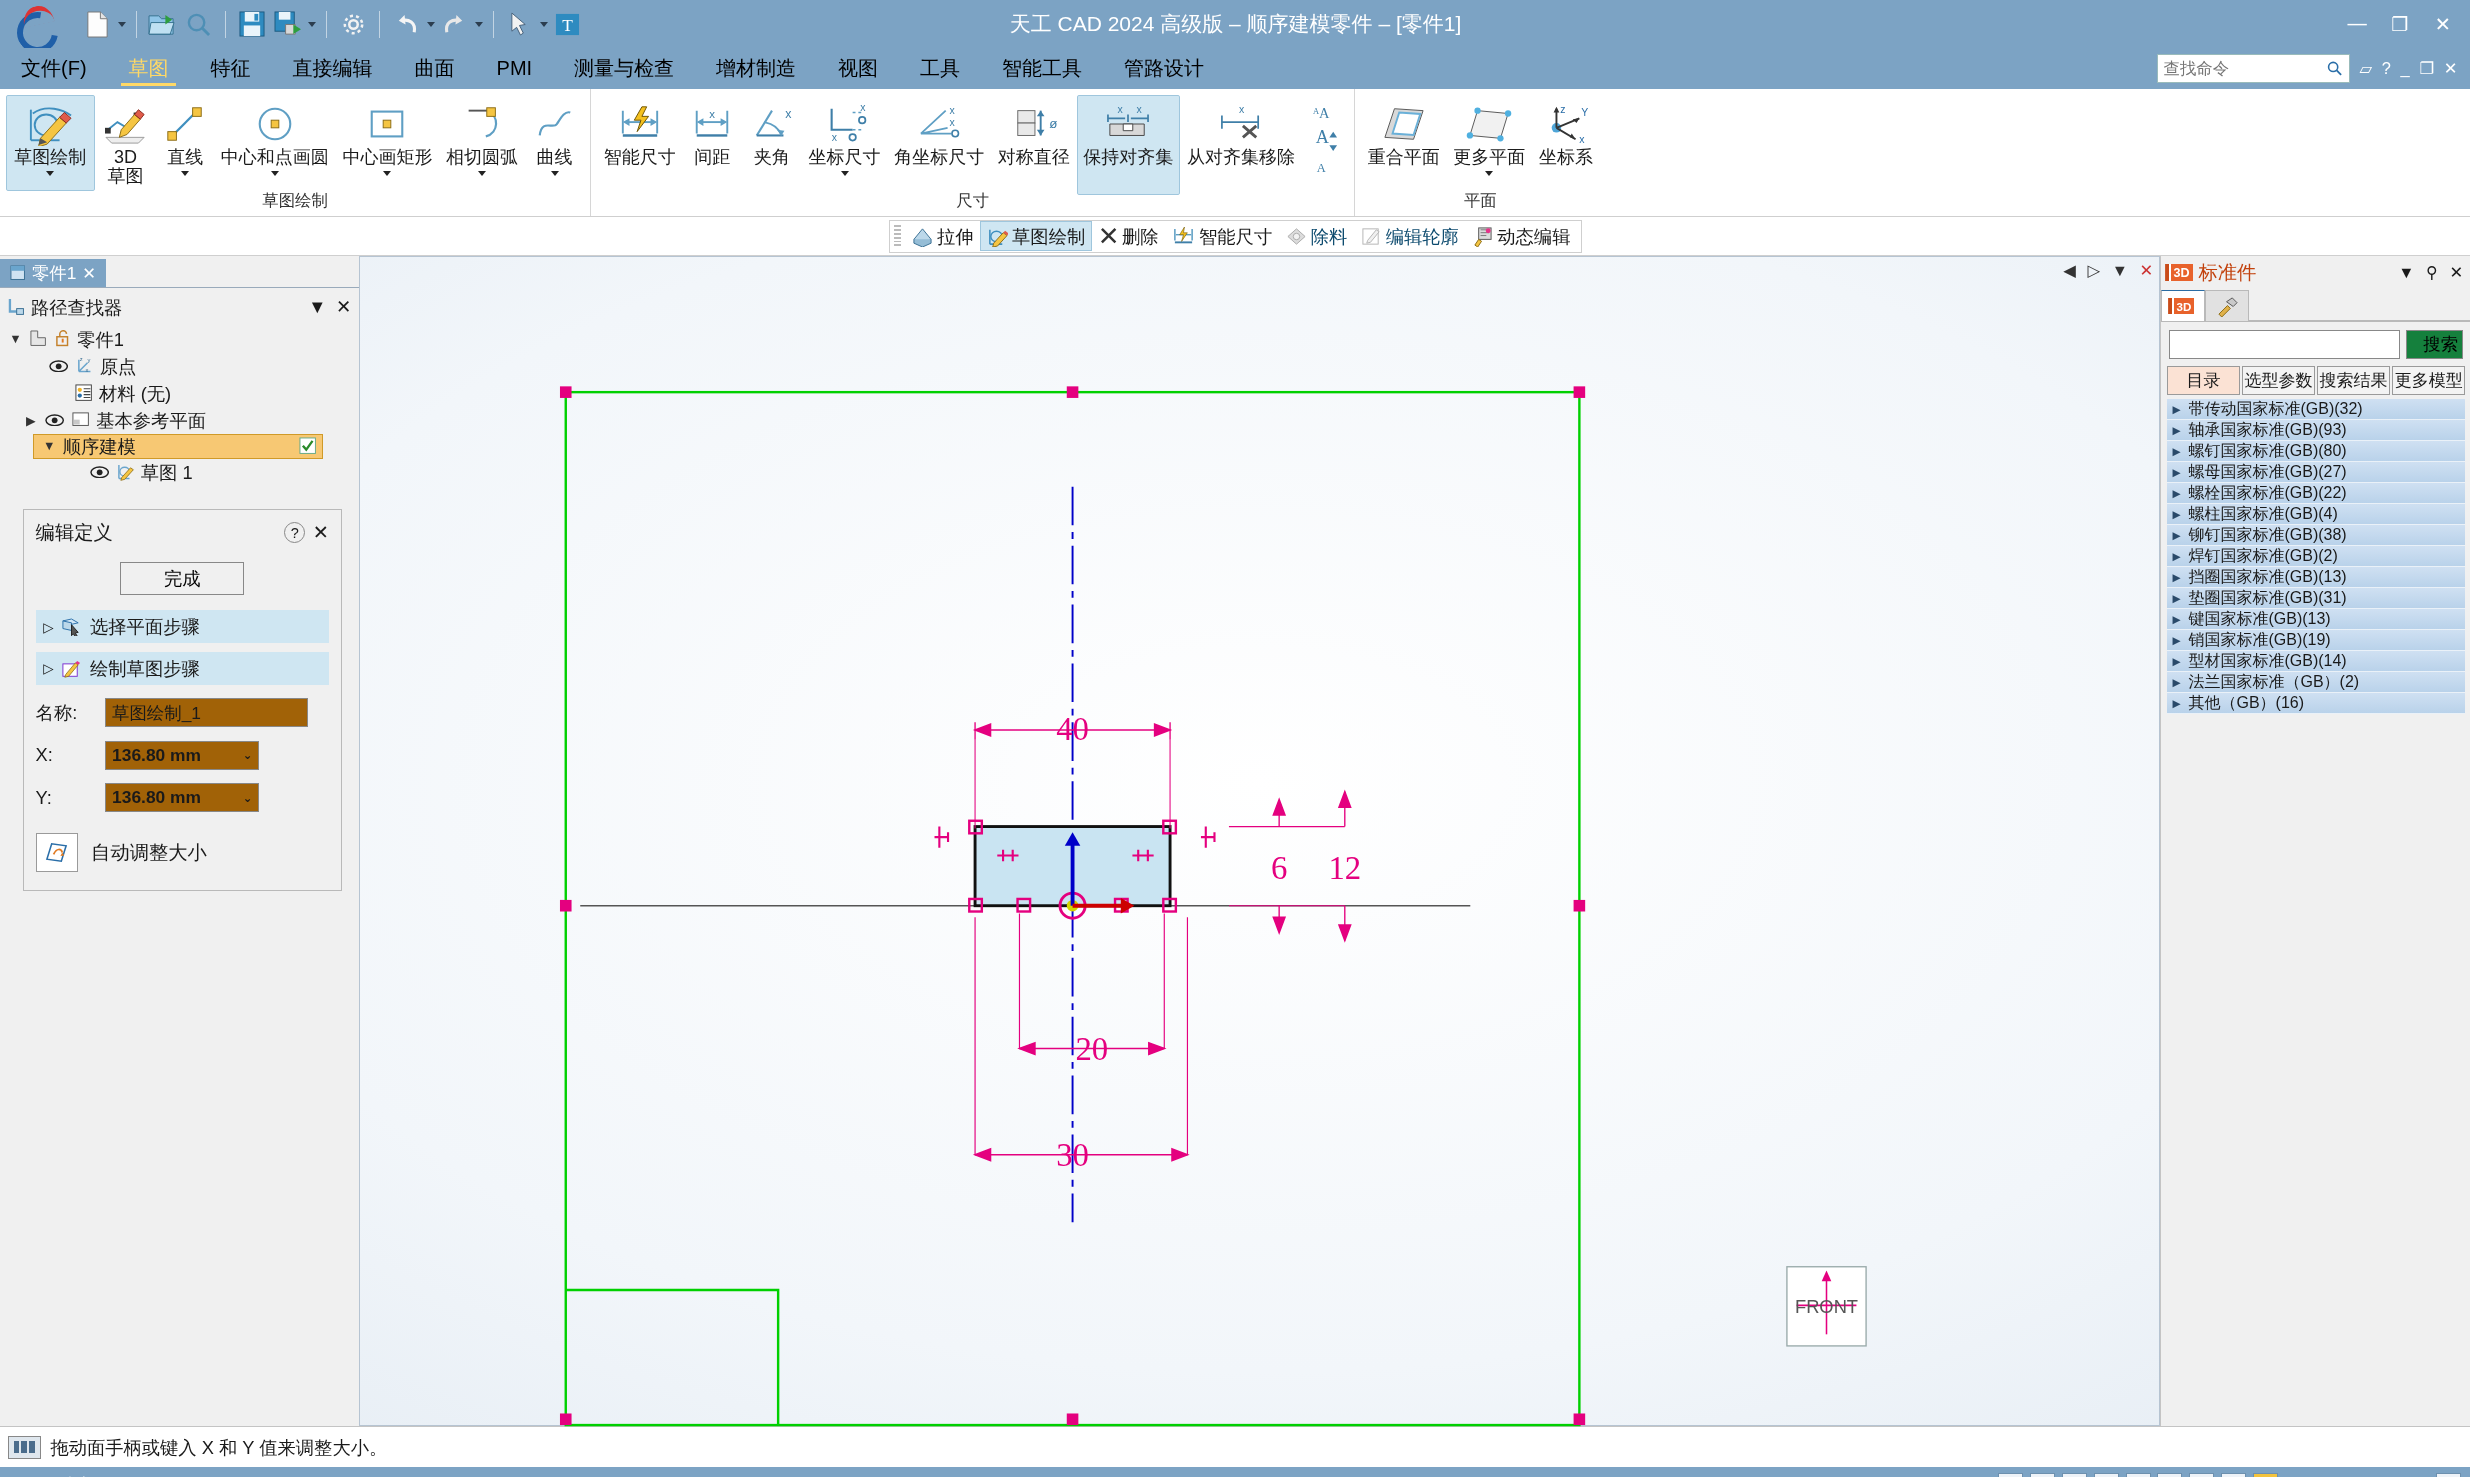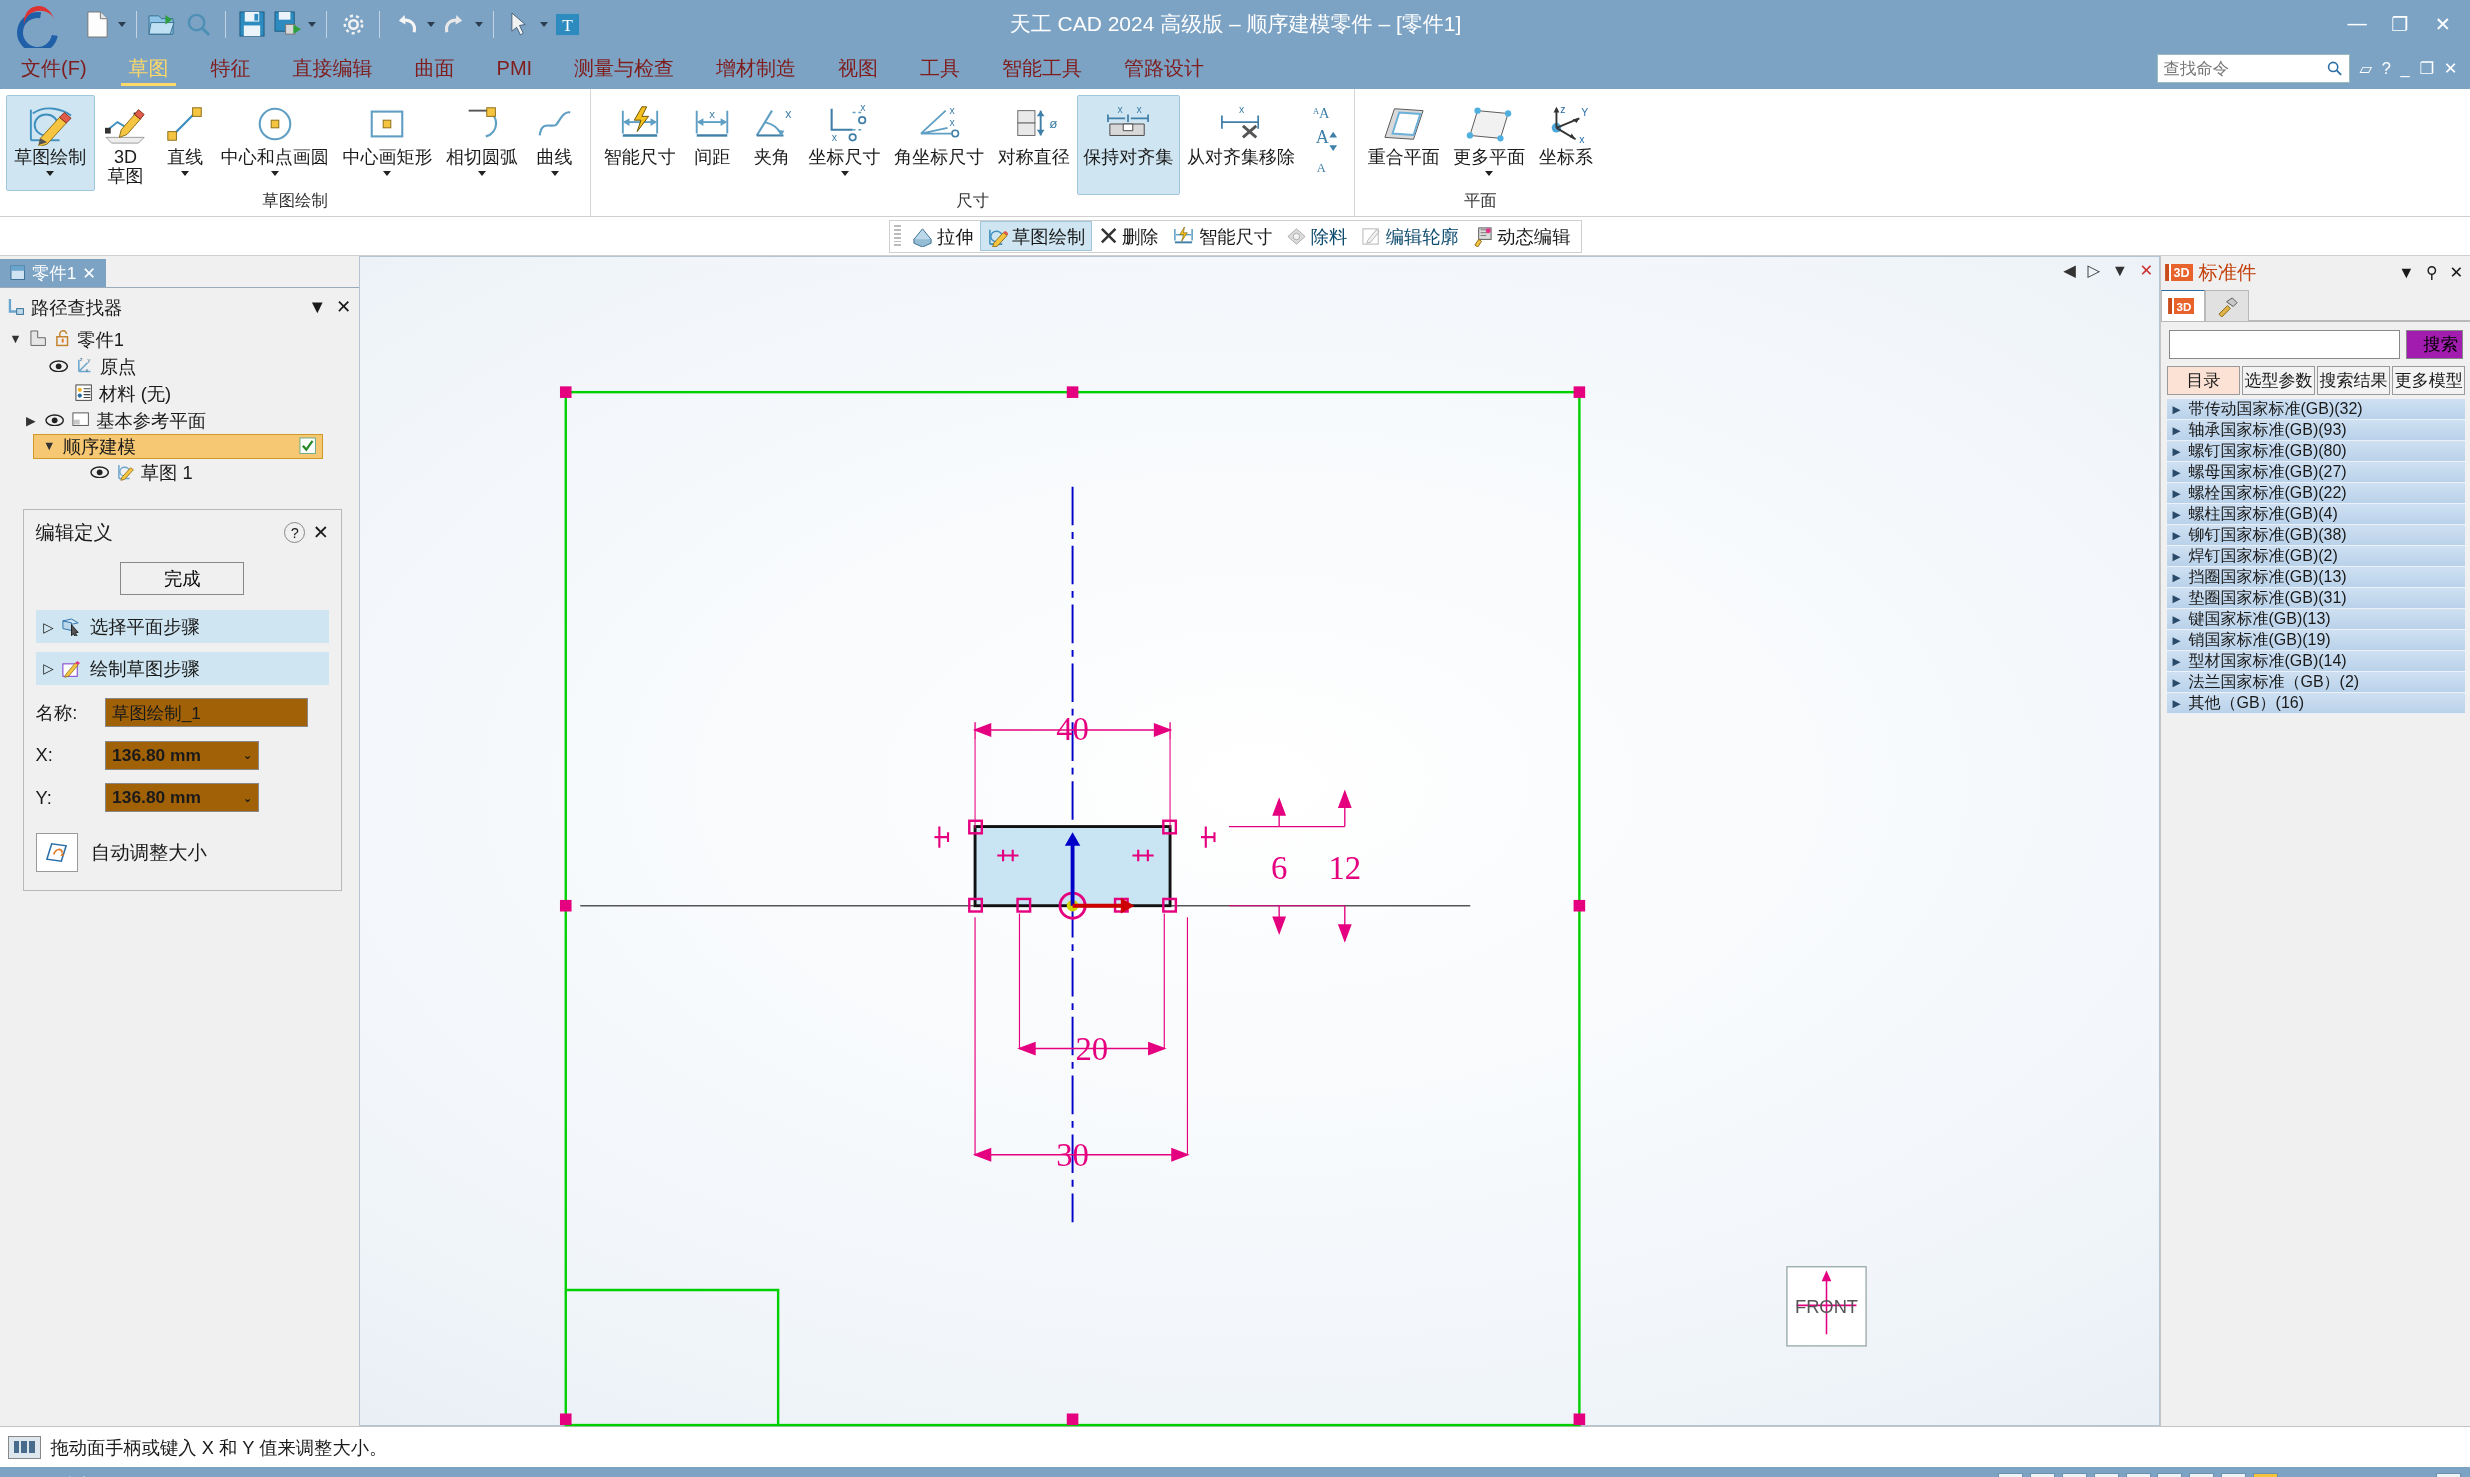--- a/index.html
+++ b/index.html
@@ -22,21 +22,21 @@
   .caret{ width:0;height:0;border-left:4.8px solid transparent;border-right:4.8px solid transparent;
      border-top:5.8px solid #2b3d4f; cursor:pointer; margin-left:1px;}
   .apptitle{ position:absolute; left:0; right:0; text-align:center; color:#fff; font-size:21px;
      pointer-events:none; }
   .winbtns{ margin-left:auto; display:flex; gap:1.9px; padding-right:7.7px; }
   .winbtn{ width:41px; height:39px; color:#fff; display:flex; align-items:center; justify-content:center;
      font-size:19.3px; cursor:pointer; }
 
   
   .menubar{ height:41px; background:#7ca3c4; display:flex; align-items:stretch; position:relative; }
-  .menuitem{ padding:0 21px; display:flex; align-items:center; color:#7f1d1d; font-size:20px; cursor:pointer;
+  .menuitem{ padding:0 21px; display:flex; align-items:center; color:#000000; font-size:20px; cursor:pointer;
      position:relative; }
   .menuitem.active{ color:#ffd966; }
   .menuitem.active:after{ content:""; position:absolute; left:13.5px; right:13.5px; bottom:2.9px; height:2.9px;
      background:#ffd966; }
   .searchbox{ margin-left:auto; margin-right:9.7px; align-self:center; width:193px; height:29px;
      background:#fff; border:1px solid #9bb; display:flex; align-items:center; padding:0 5.8px; }
   .searchbox input{ border:0; outline:0; width:100%; font-size:16.4px; color:#555;
      font-family:"Liberation Sans",sans-serif; background:transparent; }
   .mini-icons{ display:flex; align-items:center; gap:9.7px; margin-right:13.5px; color:#fff; font-size:16.4px;}
   .mini-icons span{ cursor:pointer; }
@@ -116,21 +116,21 @@
   .badge3d{ background:#e8622b; color:#fff; font-size:12.6px; font-weight:bold; padding:1.9px 2.9px;
      border-left:2.9px solid #fff; box-shadow:-3.9px 0 0 #c94b18; }
   .rp-tabs{ display:flex; align-items:flex-end; height:33px; border-bottom:1px solid #b9b9b9;
      background:#f0f0f0; }
   .rp-tab{ width:44px; height:31px; display:flex; align-items:center; justify-content:center;
      border:1px solid #b9b9b9; border-bottom:0; background:#e1e1e1; cursor:pointer;}
   .rp-tab.act{ background:#fff; border-top:1.9px solid #2b6ca3; }
   .rp-search{ display:flex; gap:5.8px; padding:7.7px; }
   .rp-search input{ flex:1; height:29px; border:1px solid #888; font-size:16.4px; padding:0 4.8px;
      font-family:"Liberation Sans",sans-serif;}
-  .rp-search button{ width:66px; height:29px; border:1px solid #888; background:#a21caf; font-size:17.4px;
+  .rp-search button{ width:66px; height:29px; border:1px solid #888; background:#15803d; font-size:17.4px;
      font-family:"Liberation Sans",sans-serif; cursor:pointer;padding-left:12px;}
   .rp-cat{ display:flex; gap:1.9px; padding:0 5.8px; }
   .cat{ flex:1; height:29px; border:1px solid #9a9a9a; background:#f3f3f3; display:flex;
      align-items:center; justify-content:center; font-size:17px; cursor:pointer;}
   .cat.act{ background:#fbe2d4; }
   .rp-list{ margin:3.9px 5.8px 0; }
   .rp-item{ display:flex; align-items:center; gap:7.7px; height:21px; font-size:16px;
      background:linear-gradient(to bottom,#cfe0f2,#b9d2ea); border-bottom:1px solid #eaf1f8;
      padding-left:5.8px; cursor:pointer; }
   .rp-item .ar{ font-size:10.6px; color:#2a4a6a; }

